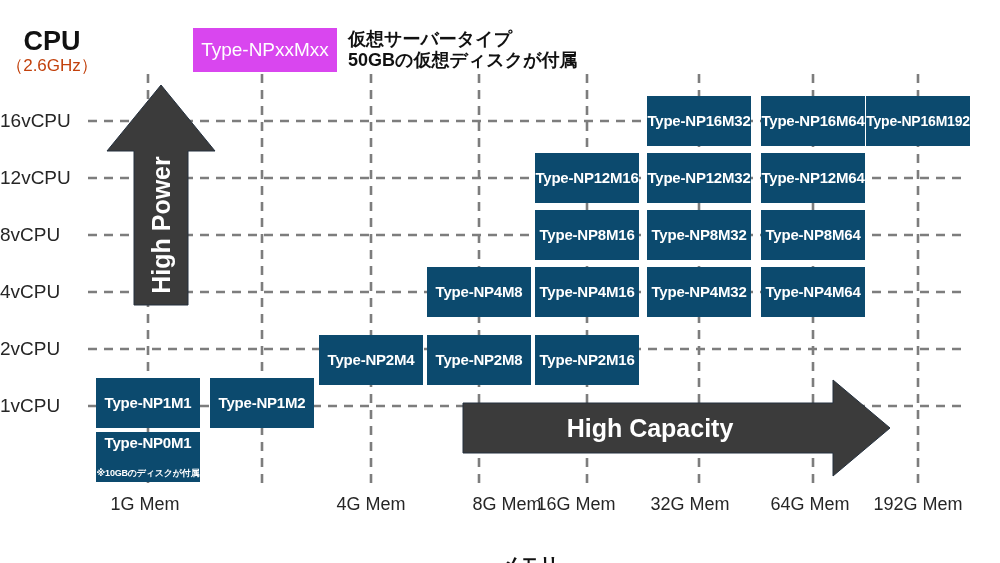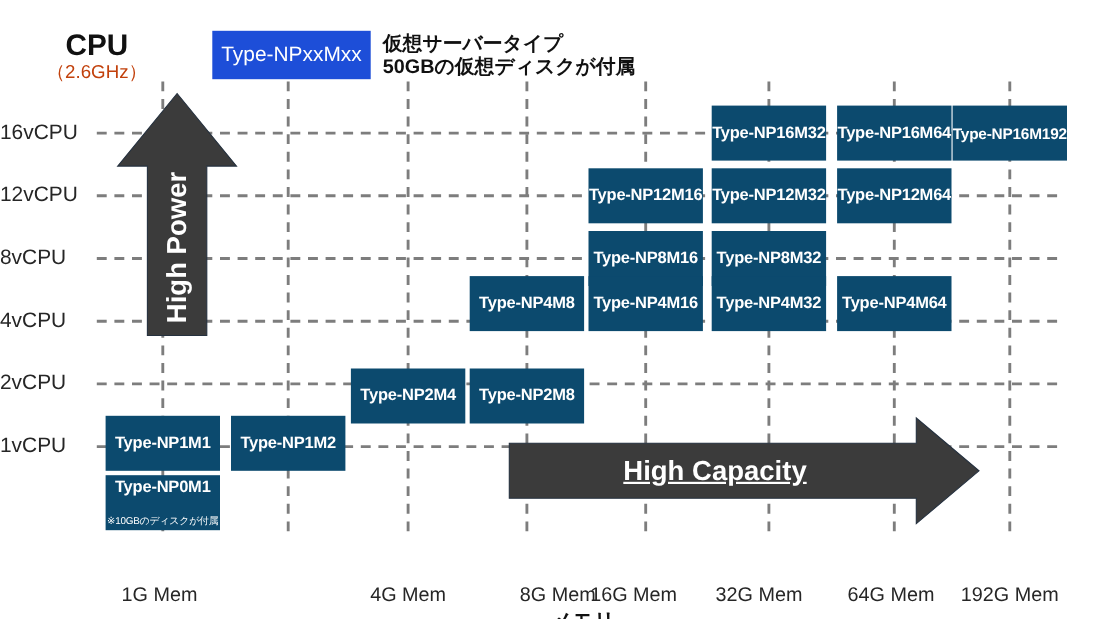--- a/index.html
+++ b/index.html
@@ -3,70 +3,70 @@
 <meta charset="utf-8">
 <style>
   html,body{margin:0;padding:0;background:#ffffff;}
   #stage{
     position:relative;width:1000px;height:563px;background:#ffffff;overflow:hidden;
     font-family:"Liberation Sans","DejaVu Sans",sans-serif;color:#1c1c1c;
   }
   #gridlayer{position:absolute;left:0;top:0;width:1000px;height:563px;}
 
   
-  .title-block{position:absolute;left:4px;top:26px;width:96px;text-align:center;margin-left:36px;}
+  .title-block{position:absolute;left:4px;top:26px;width:96px;text-align:center;}
   .title-main{font-size:27px;font-weight:bold;color:#111;line-height:30px;}
   .title-sub{font-size:17px;color:#c2410c;line-height:20px;}
 
   
   .legend-box{
     position:absolute;left:193px;top:28px;width:144px;height:44px;
-    background:#1d4ed8;color:#fff;font-size:19px;
+    background:#d946ef;color:#fff;font-size:19px;
     display:flex;align-items:center;justify-content:center;
   }
   .legend-text{position:absolute;left:348px;top:29px;font-size:18px;font-weight:bold;
     color:#111;line-height:21px;white-space:nowrap;}
 
   
   .box{
     position:absolute;width:104px;height:50px;background:#0c4a6e;color:#ffffff;
     font-size:15px;font-weight:bold;display:flex;flex-direction:column;
     align-items:center;justify-content:center;text-align:center;line-height:16px;
     letter-spacing:-0.2px;
   }
   .box.fz14{font-size:14px;text-align:right;}
-  .box .note{font-size:9px;font-weight:normal;line-height:11px;margin-top:17px;}
+  .box .note{font-size:9px;font-weight:bold;line-height:11px;margin-top:17px;}
 
   .c1{left:96px}.c2{left:210px}.c4{left:319px}.c8{left:427px}
   .c16{left:535px}.c32{left:647px}.c64{left:761px}.c192{left:866px}
-  .r16{top:96px}.r12{top:153px}.r8{top:210px}.r4{top:251px}
+  .r16{top:96px}.r12{top:153px}.r8{top:210px}.r4{top:267px}
   .r2{top:335px}.r1{top:378px}.r0{top:432px}
 
   
   .ylab{position:absolute;left:0;width:88px;height:22px;line-height:22px;
     text-align:left;font-size:19px;color:#262626;}
   .y16{top:110px}.y12{top:167px}.y8{top:224px}.y4{top:281px}.y2{top:338px}.y1{top:395px}
 
   .xlab{position:absolute;top:493px;width:110px;height:22px;line-height:22px;
-    text-align:center;font-size:18px;color:#262626;margin-top:36px;}
+    text-align:center;font-size:18px;color:#262626;}
   .x1{left:90px}.x2{left:206px}.x4{left:316px}.x8{left:452px}
   .x16{left:521px}.x32{left:635px}.x64{left:755px}.x192{left:863px}
 
   .xaxis-title{position:absolute;left:480px;top:552px;width:100px;text-align:center;
     font-size:19px;font-weight:bold;color:#111;}
 
   
   .hp-label{
     position:absolute;left:51px;top:210px;width:220px;height:30px;line-height:30px;
     text-align:center;color:#fff;font-size:25px;font-weight:bold;
     transform:rotate(-90deg);
   }
   .hc-label{
     position:absolute;left:500px;top:412px;width:300px;height:32px;line-height:32px;
-    text-align:center;color:#fff;font-size:25px;font-weight:bold;text-decoration:underline;
+    text-align:center;color:#fff;font-size:25px;font-weight:bold;
   }
 </style>
 </head>
 <body>
 
 <div id="stage">
 
   <svg id="gridlayer" viewBox="0 0 1000 563" xmlns="http://www.w3.org/2000/svg">
     <g stroke="#7d7d7d" stroke-width="2.6" stroke-dasharray="9 7" fill="none">
 
@@ -123,28 +123,30 @@
   <div class="box c32 r16">Type-NP16M32</div>
   <div class="box c64 r16">Type-NP16M64</div>
   <div class="box c192 r16 fz14">Type-NP16M192</div>
 
   <div class="box c16 r12">Type-NP12M16</div>
   <div class="box c32 r12">Type-NP12M32</div>
   <div class="box c64 r12">Type-NP12M64</div>
 
   <div class="box c16 r8">Type-NP8M16</div>
   <div class="box c32 r8">Type-NP8M32</div>
+  <div class="box c64 r8">Type-NP8M64</div>
 
   <div class="box c8 r4">Type-NP4M8</div>
   <div class="box c16 r4">Type-NP4M16</div>
   <div class="box c32 r4">Type-NP4M32</div>
   <div class="box c64 r4">Type-NP4M64</div>
 
   <div class="box c4 r2">Type-NP2M4</div>
   <div class="box c8 r2">Type-NP2M8</div>
+  <div class="box c16 r2">Type-NP2M16</div>
 
   <div class="box c1 r1">Type-NP1M1</div>
   <div class="box c2 r1">Type-NP1M2</div>
 
   <div class="box c1 r0">
     <div>Type-NP0M1</div>
     <div class="note">※10GBのディスクが付属</div>
   </div>
 
 </div>

